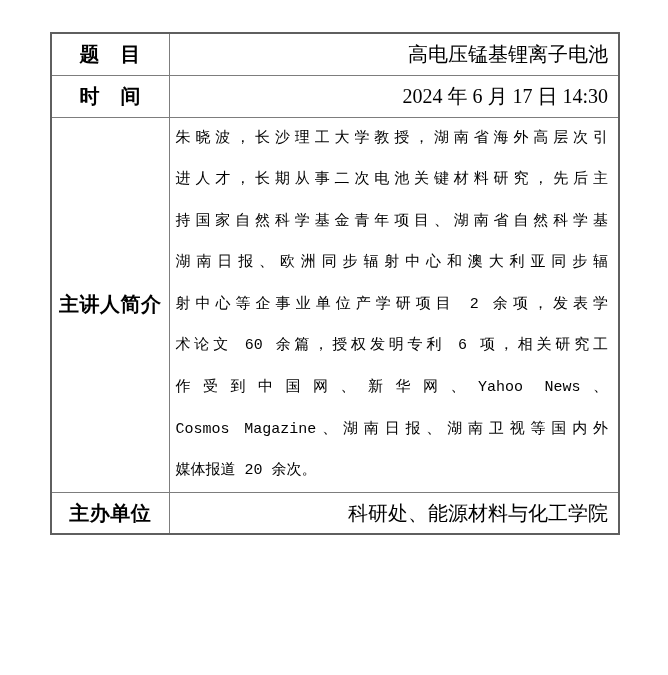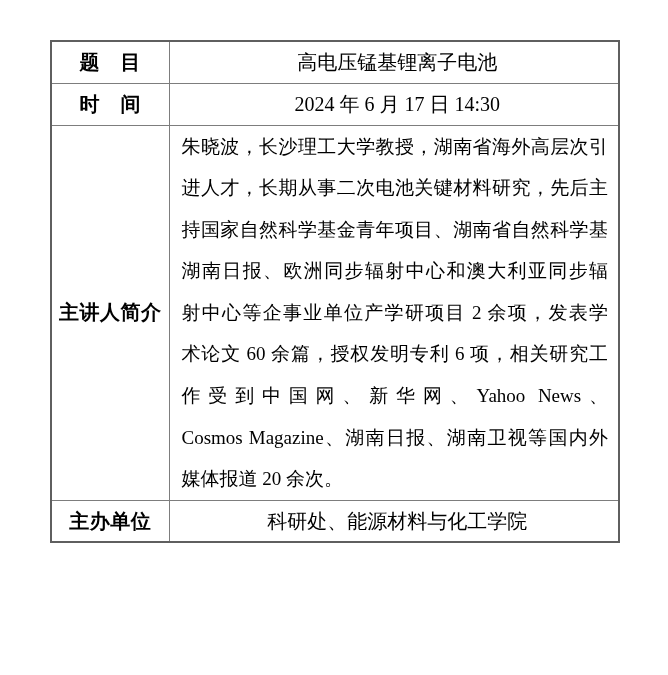--- a/index.html
+++ b/index.html
@@ -16,21 +16,21 @@
     overflow: hidden;
   }
   .doc-page {
     position: absolute;
     inset: 0;
     background: #ffffff;
   }
   table.info-table {
     position: absolute;
     left: 50px;
-    top: 40px;
+    top: 32px;
     width: 568px;
     border-collapse: collapse;
     table-layout: fixed;
     border: 2px solid #5f5f5f;
   }
   table.info-table th,
   table.info-table td {
     border: 1.5px solid #7d7d7d;
     vertical-align: middle;
     overflow: hidden;
@@ -41,31 +41,32 @@
   th.row-label {
     font-family: "Liberation Sans", "DejaVu Sans", sans-serif;
     font-weight: 700;
     font-size: 20px;
     text-align: center;
     padding: 0 2px;
     letter-spacing: 0.5px;
   }
   td.row-value {
     font-size: 20px;
-    text-align: center;
+    text-align: right;
     padding: 0 10px 0 17px;
     margin-left: 36px;
   }
   tr.row-single { height: 42px; }
   tr.row-venue  { height: 43px; }
   tr.row-bio    { height: 375px; }
 
   td.bio-cell {
-    padding: 0 10px 0 12px;
-    font-size: 19px;
+    padding: 0 10px 0 6px;
+    font-size: 15px;
+    font-family: Liberation Mono, monospace;
   }
   .bio-lines {
     line-height: 41.6px;
   }
   .bio-line {
     text-align: justify;
     text-align-last: justify;
     height: 41.6px;
   }
   .bio-line.last {

